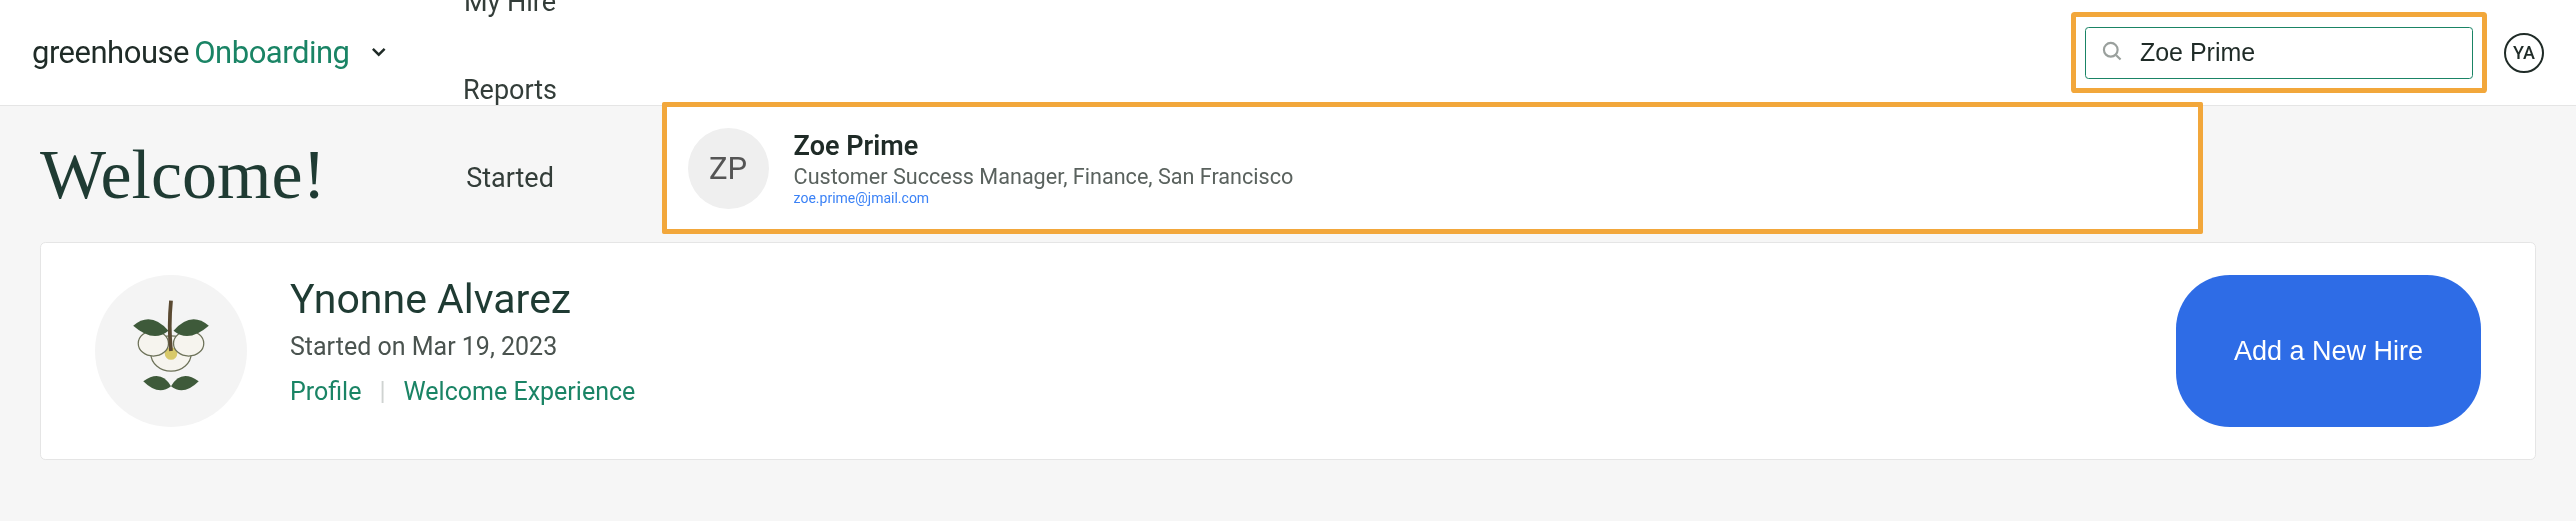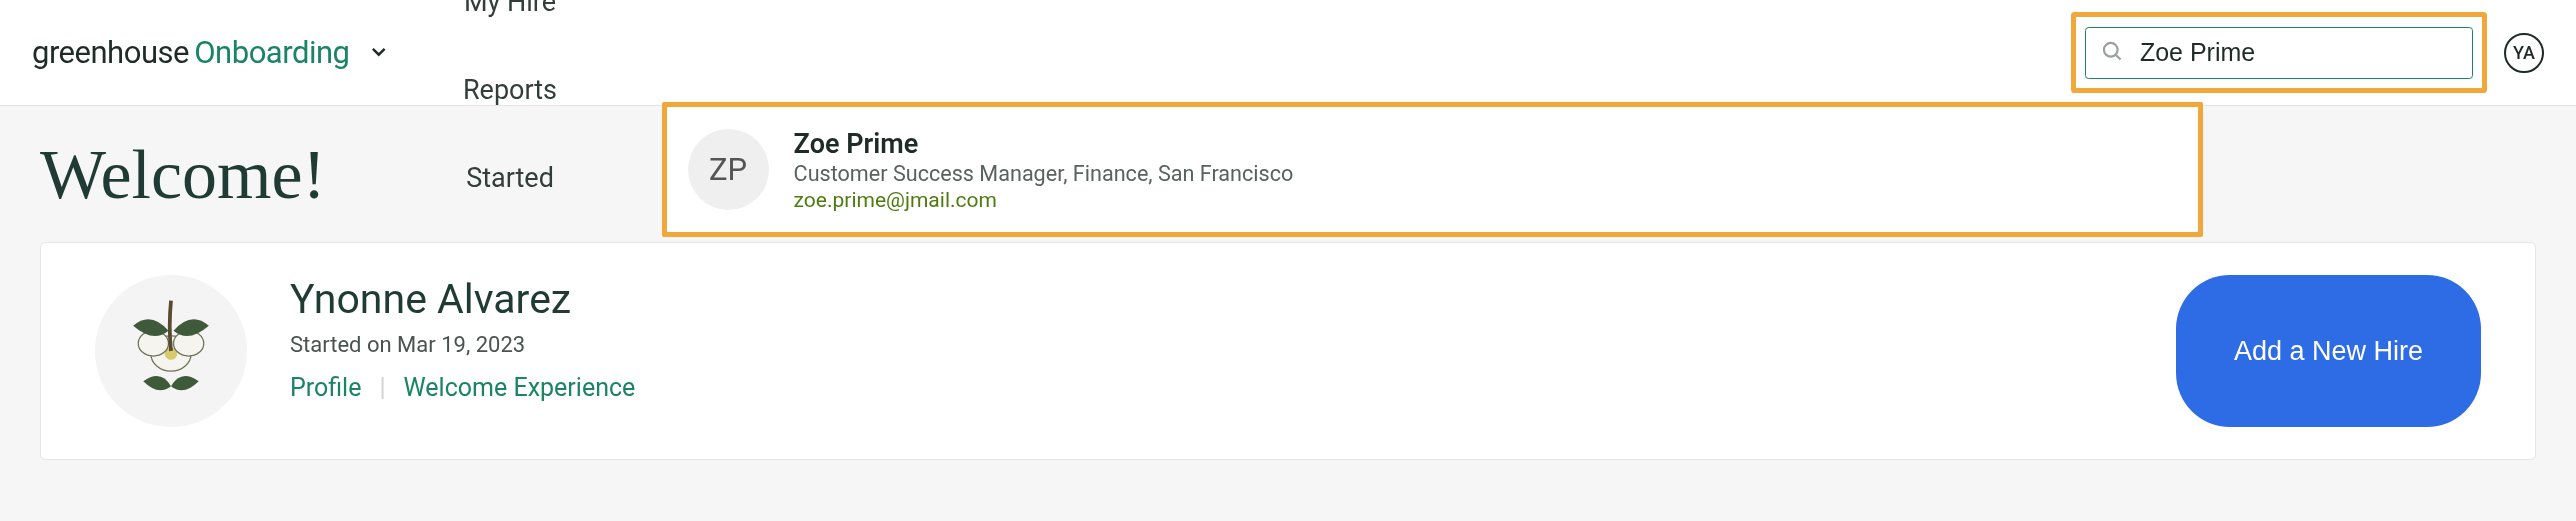--- a/index.html
+++ b/index.html
@@ -125,21 +125,21 @@
     overflow: hidden;
     display: flex;
     align-items:center;
     justify-content:center;
     flex-shrink:0;
   }
   .card-avatar svg { width: 126px; height: 126px; }
 
   .card-body { margin-left: 43px; display:flex; flex-direction:column; gap:9px; }
   .card-name { font-size: 41px; color: #1f3b33; font-weight: 400; }
-  .card-sub  { font-size: 22px; color: #4a534f; }
+  .card-sub  { font-size: 25px; color: #4a534f; }
   .card-links { font-size: 25px; display:flex; align-items:center; gap:18px; margin-top:7.2px;}
   .card-link { color: #1a8465; cursor:pointer; }
   .card-divider { color:#cfd3d1; }
 
   .card-spacer { flex:1; }
 
   .add-btn {
     background: #2e6ce6;
     color: #ffffff;
     border: none;
@@ -176,21 +176,21 @@
     width: 81px; height: 81px;
     border-radius: 50%;
     background:#efefef;
     display:flex; align-items:center; justify-content:center;
     font-size: 31px;
     color:#555;
   }
   .result-text { display:flex; flex-direction:column; gap:1.8px;}
   .result-name { font-size: 27px; font-weight:600; color:#1f2b27; }
   .result-meta { font-size: 21.6px; color:#5a625e; }
-  .result-email{ font-size: 21px; color:#4d7c0f; }
+  .result-email{ font-size: 14px; color:#3b82f6; }
 
 </style>
 </head>
 <body>
 
 <div class="header">
 
   <div class="brand">
     <span class="brand-one">greenhouse</span>
     <span class="brand-two">Onboarding</span>

